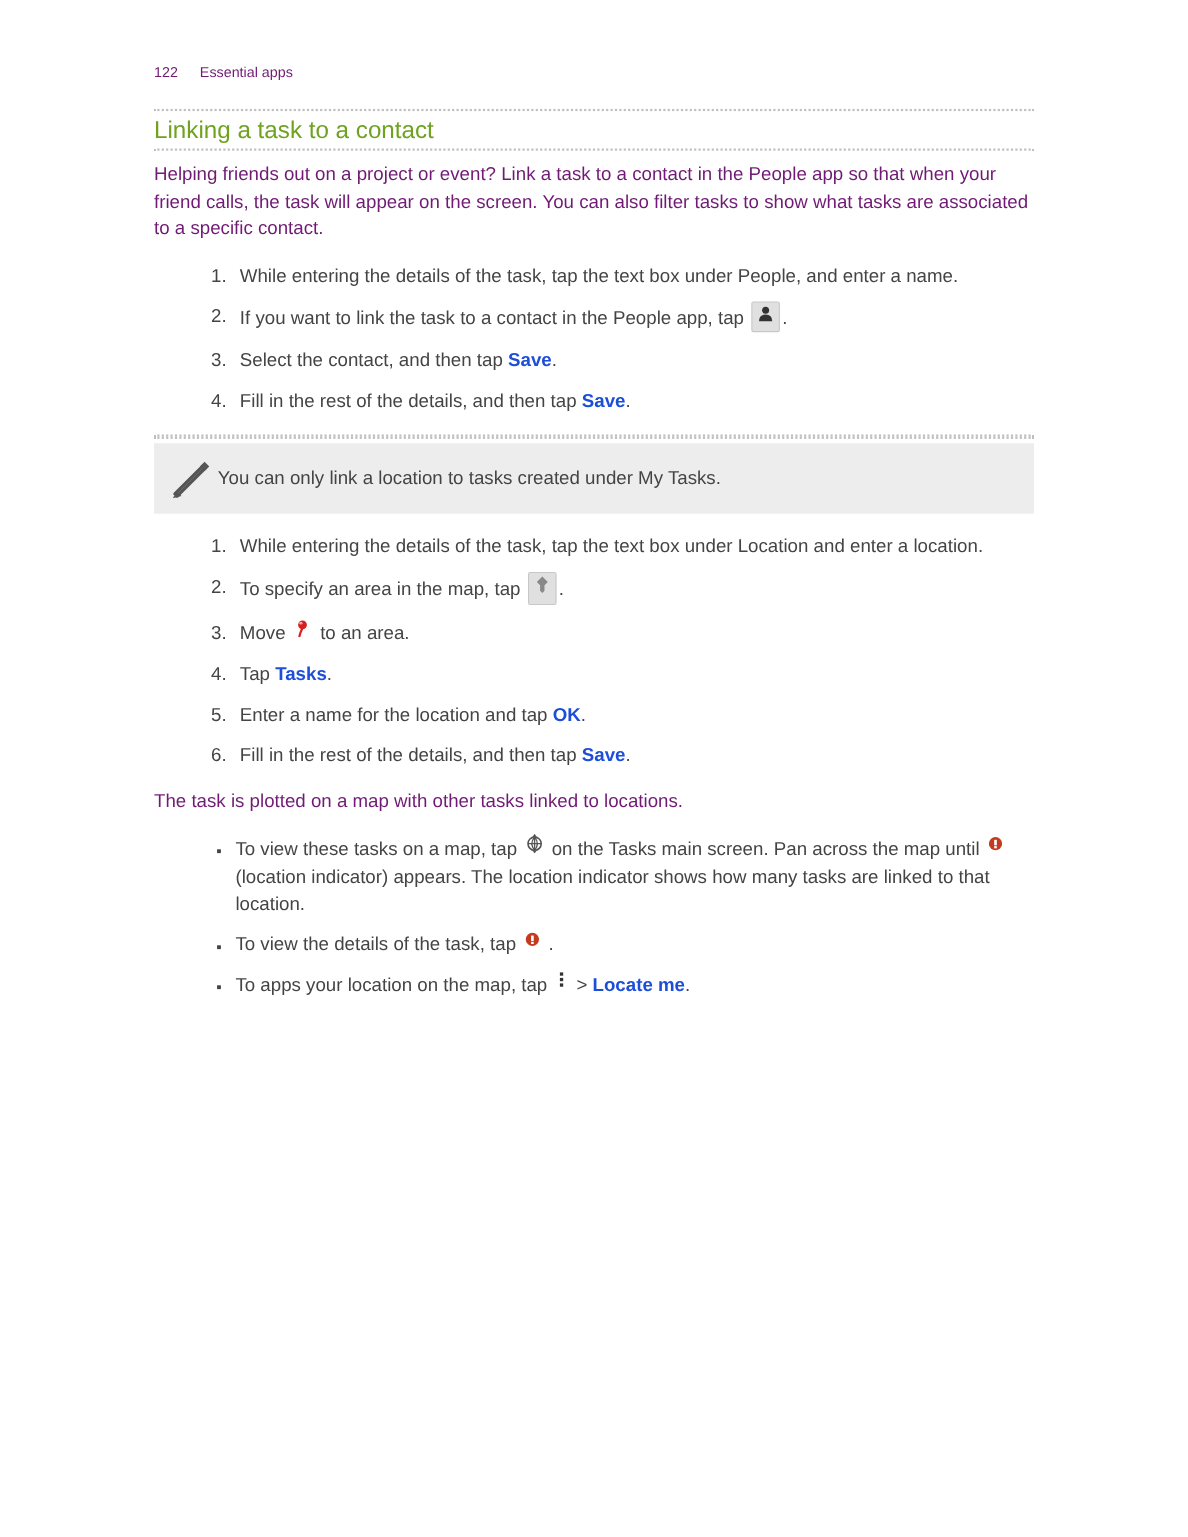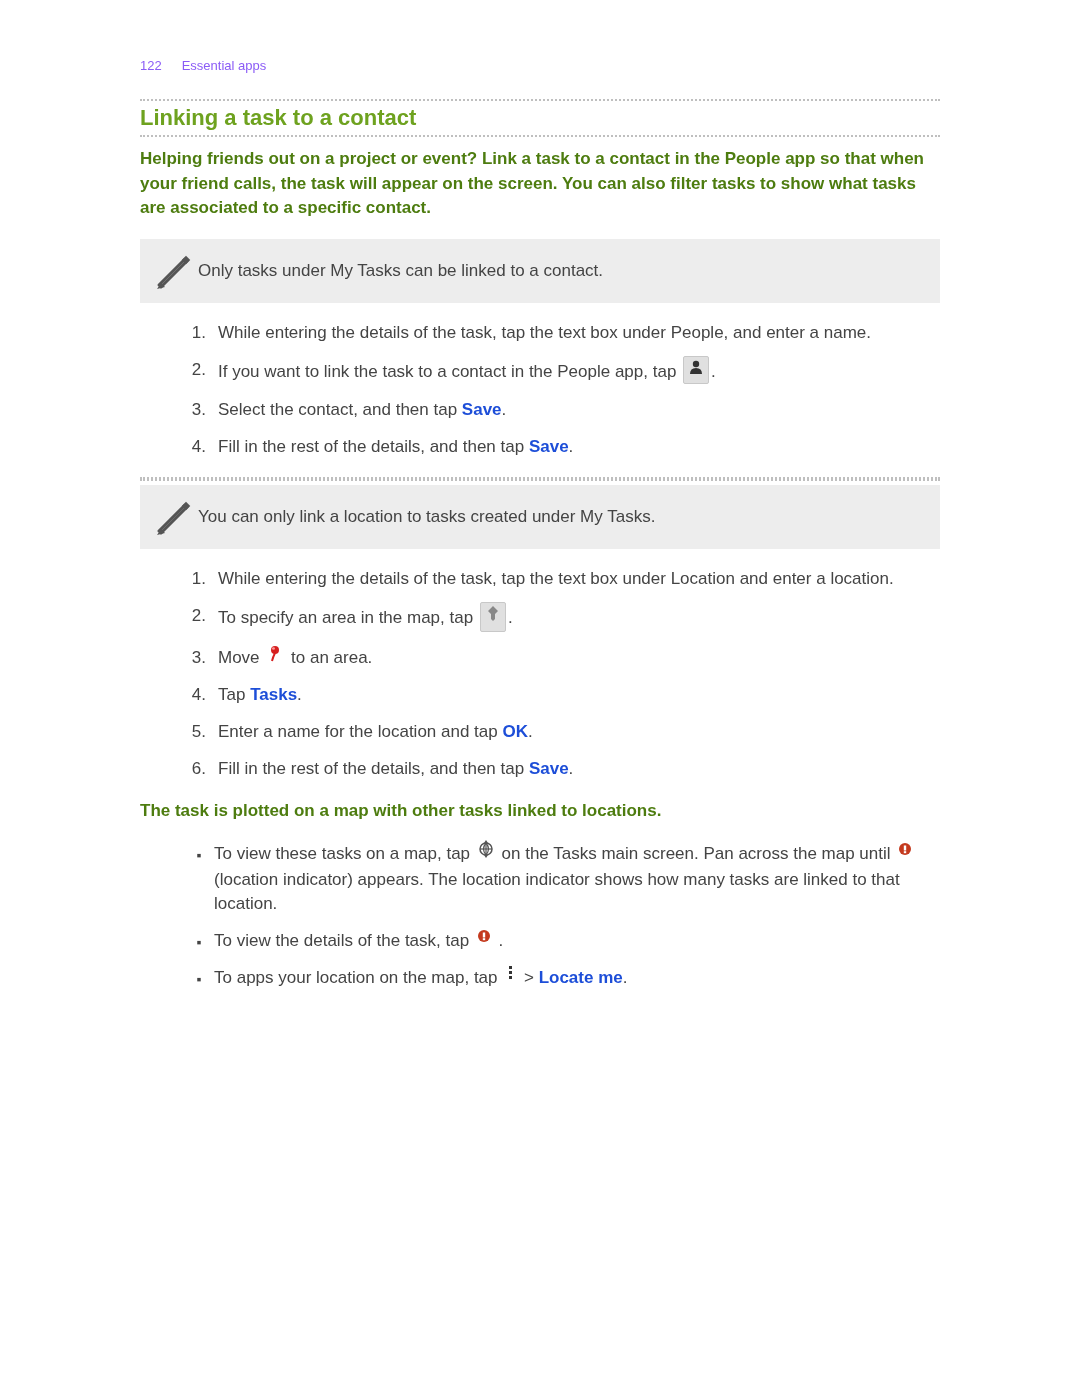--- a/index.html
+++ b/index.html
@@ -1,23 +1,23 @@
 <!DOCTYPE html>
 <html><head>
 <meta charset="utf-8">
 <style>
   * { margin: 0; padding: 0; box-sizing: border-box; }
   html, body { width: 1080px; height: 1397px; background: #fff; font-family: "Segoe UI", Arial, sans-serif; color: #3a3a3a; }
   .page { padding: 58px 140px 0 140px; }
-  .header-line { display: flex; align-items: center; gap: 20px; font-size: 13px; color: #8b5cf6; margin-bottom: 26px; }
+  .header-line { display: flex; align-items: center; gap: 20px; font-size: 13px; color: #701a75; margin-bottom: 26px; }
   .page-number { }
   .chapter-name { }
   .dotted { border-top: 2px dotted #bfbfbf; height: 0; }
-  .section-title { color: #6ea21f; font-size: 22px; font-weight: 700; padding: 4px 0 4px 0; }
-  .para { font-size: 17px; line-height: 1.45; color: #4d7c0f; margin: 10px 0 18px 0; font-weight: bold; }
+  .section-title { color: #6ea21f; font-size: 22px; font-weight: 400; padding: 4px 0 4px 0; }
+  .para { font-size: 17px; line-height: 1.45; color: #701a75; margin: 10px 0 18px 0; }
   .note-box { background: #ededed; display: flex; align-items: center; padding: 14px 12px; margin: 4px 0 18px 0; }
   .note-icon { width: 42px; display: flex; justify-content: center; }
   .note-icon svg { width: 36px; height: 36px; }
   .note-text { font-size: 17px; color: #444; padding-left: 4px; }
   ol.steps { list-style: none; margin: 4px 0 18px 48px; }
   ol.steps > li { display: flex; font-size: 17px; color: #444; line-height: 1.45; margin-bottom: 12px; }
   ol.steps > li .num { width: 30px; flex-shrink: 0; text-align: right; padding-right: 12px; }
   ol.steps > li .body { flex: 1; }
   ul.bullets { list-style: none; margin: 4px 0 0 44px; }
   ul.bullets > li { display: flex; font-size: 17px; color: #444; line-height: 1.45; margin-bottom: 12px; }
@@ -78,67 +78,59 @@
     <span class="page-number">122</span>
     <span class="chapter-name">Essential apps</span>
   </div>
 
   <div class="dotted"></div>
   <div class="section-title">Linking a task to a contact</div>
   <div class="dotted"></div>
 
   <p class="para">Helping friends out on a project or event? Link a task to a contact in the People app so that when your friend calls, the task will appear on the screen. You can also filter tasks to show what tasks are associated to a specific contact.</p>
 
+
+  <ol class="steps">
+    <li>
+      <span class="num">1.</span>
+      <span class="body">While entering the details of the task, tap the text box under People, and enter a name.</span>
+    </li>
+    <li>
+      <span class="num">2.</span>
+      <span class="body">
+        <span>If you want to link the task to a contact in the People app, tap </span>
+        <span class="inline-icon icon-box"><svg width="18" height="16" viewBox="0 0 18 16">
+              <use href="#person-icon"></use>
+            </svg></span><span>.</span>
+      </span>
+    </li>
+    <li>
+      <span class="num">3.</span>
+      <span class="body">
+        <span>Select the contact, and then tap </span><span class="bold">Save</span><span>.</span>
+      </span>
+    </li>
+    <li>
+      <span class="num">4.</span>
+      <span class="body">
+        <span>Fill in the rest of the details, and then tap </span><span class="bold">Save</span><span>.</span>
+      </span>
+    </li>
+  </ol>
+
+  <div class="dotted"></div>
+  <div class="dotted"></div>
+
+
   <div class="note-box">
     <span class="note-icon">
         <svg viewBox="0 0 36 36">
           <use href="#pen-icon"></use>
         </svg>
       </span>
-    <span class="note-text">Only tasks under My Tasks can be linked to a contact.</span>
-  </div>
-
-  <ol class="steps">
-    <li>
-      <span class="num">1.</span>
-      <span class="body">While entering the details of the task, tap the text box under People, and enter a name.</span>
-    </li>
-    <li>
-      <span class="num">2.</span>
-      <span class="body">
-        <span>If you want to link the task to a contact in the People app, tap </span>
-        <span class="inline-icon icon-box"><svg width="18" height="16" viewBox="0 0 18 16">
-              <use href="#person-icon"></use>
-            </svg></span><span>.</span>
-      </span>
-    </li>
-    <li>
-      <span class="num">3.</span>
-      <span class="body">
-        <span>Select the contact, and then tap </span><span class="bold">Save</span><span>.</span>
-      </span>
-    </li>
-    <li>
-      <span class="num">4.</span>
-      <span class="body">
-        <span>Fill in the rest of the details, and then tap </span><span class="bold">Save</span><span>.</span>
-      </span>
-    </li>
-  </ol>
-
-  <div class="dotted"></div>
-  <div class="dotted"></div>
-
-
-  <div class="note-box">
-    <span class="note-icon">
-        <svg viewBox="0 0 36 36">
-          <use href="#pen-icon"></use>
-        </svg>
-      </span>
     <span class="note-text">You can only link a location to tasks created under My Tasks.</span>
   </div>
 
   <ol class="steps">
     <li>
       <span class="num">1.</span>
       <span class="body">While entering the details of the task, tap the text box under Location and enter a location.</span>
     </li>
     <li>
       <span class="num">2.</span>

